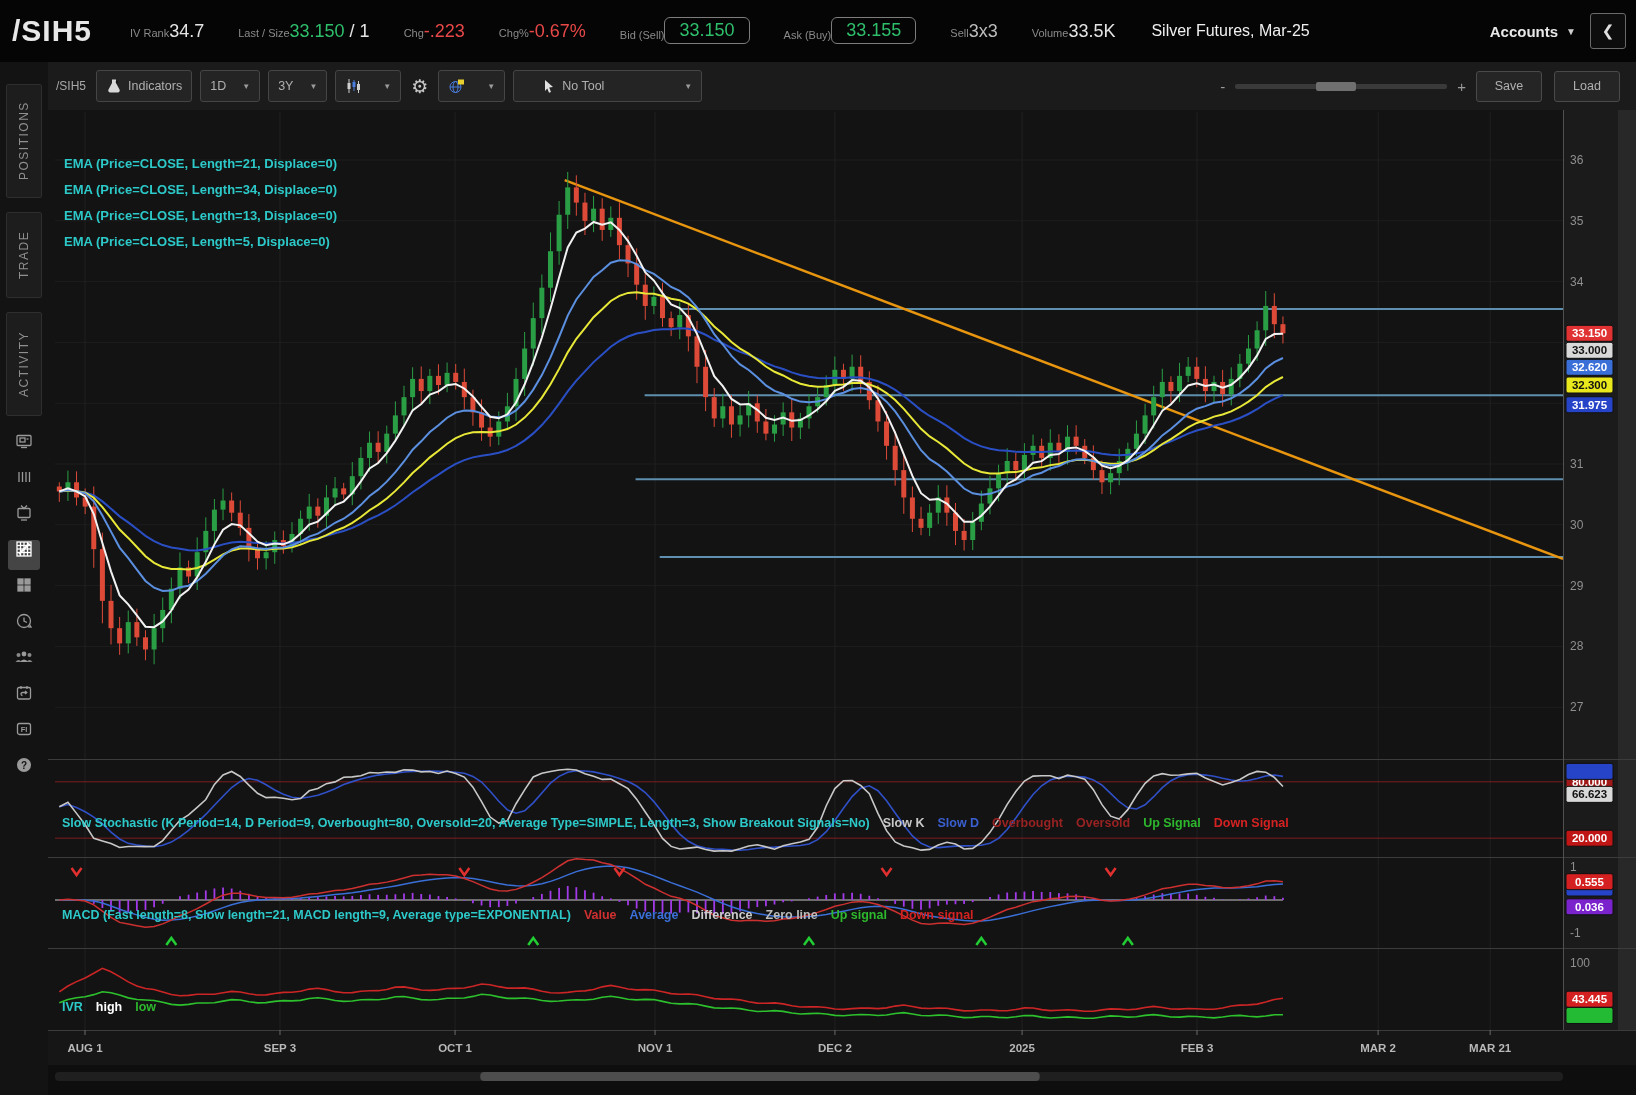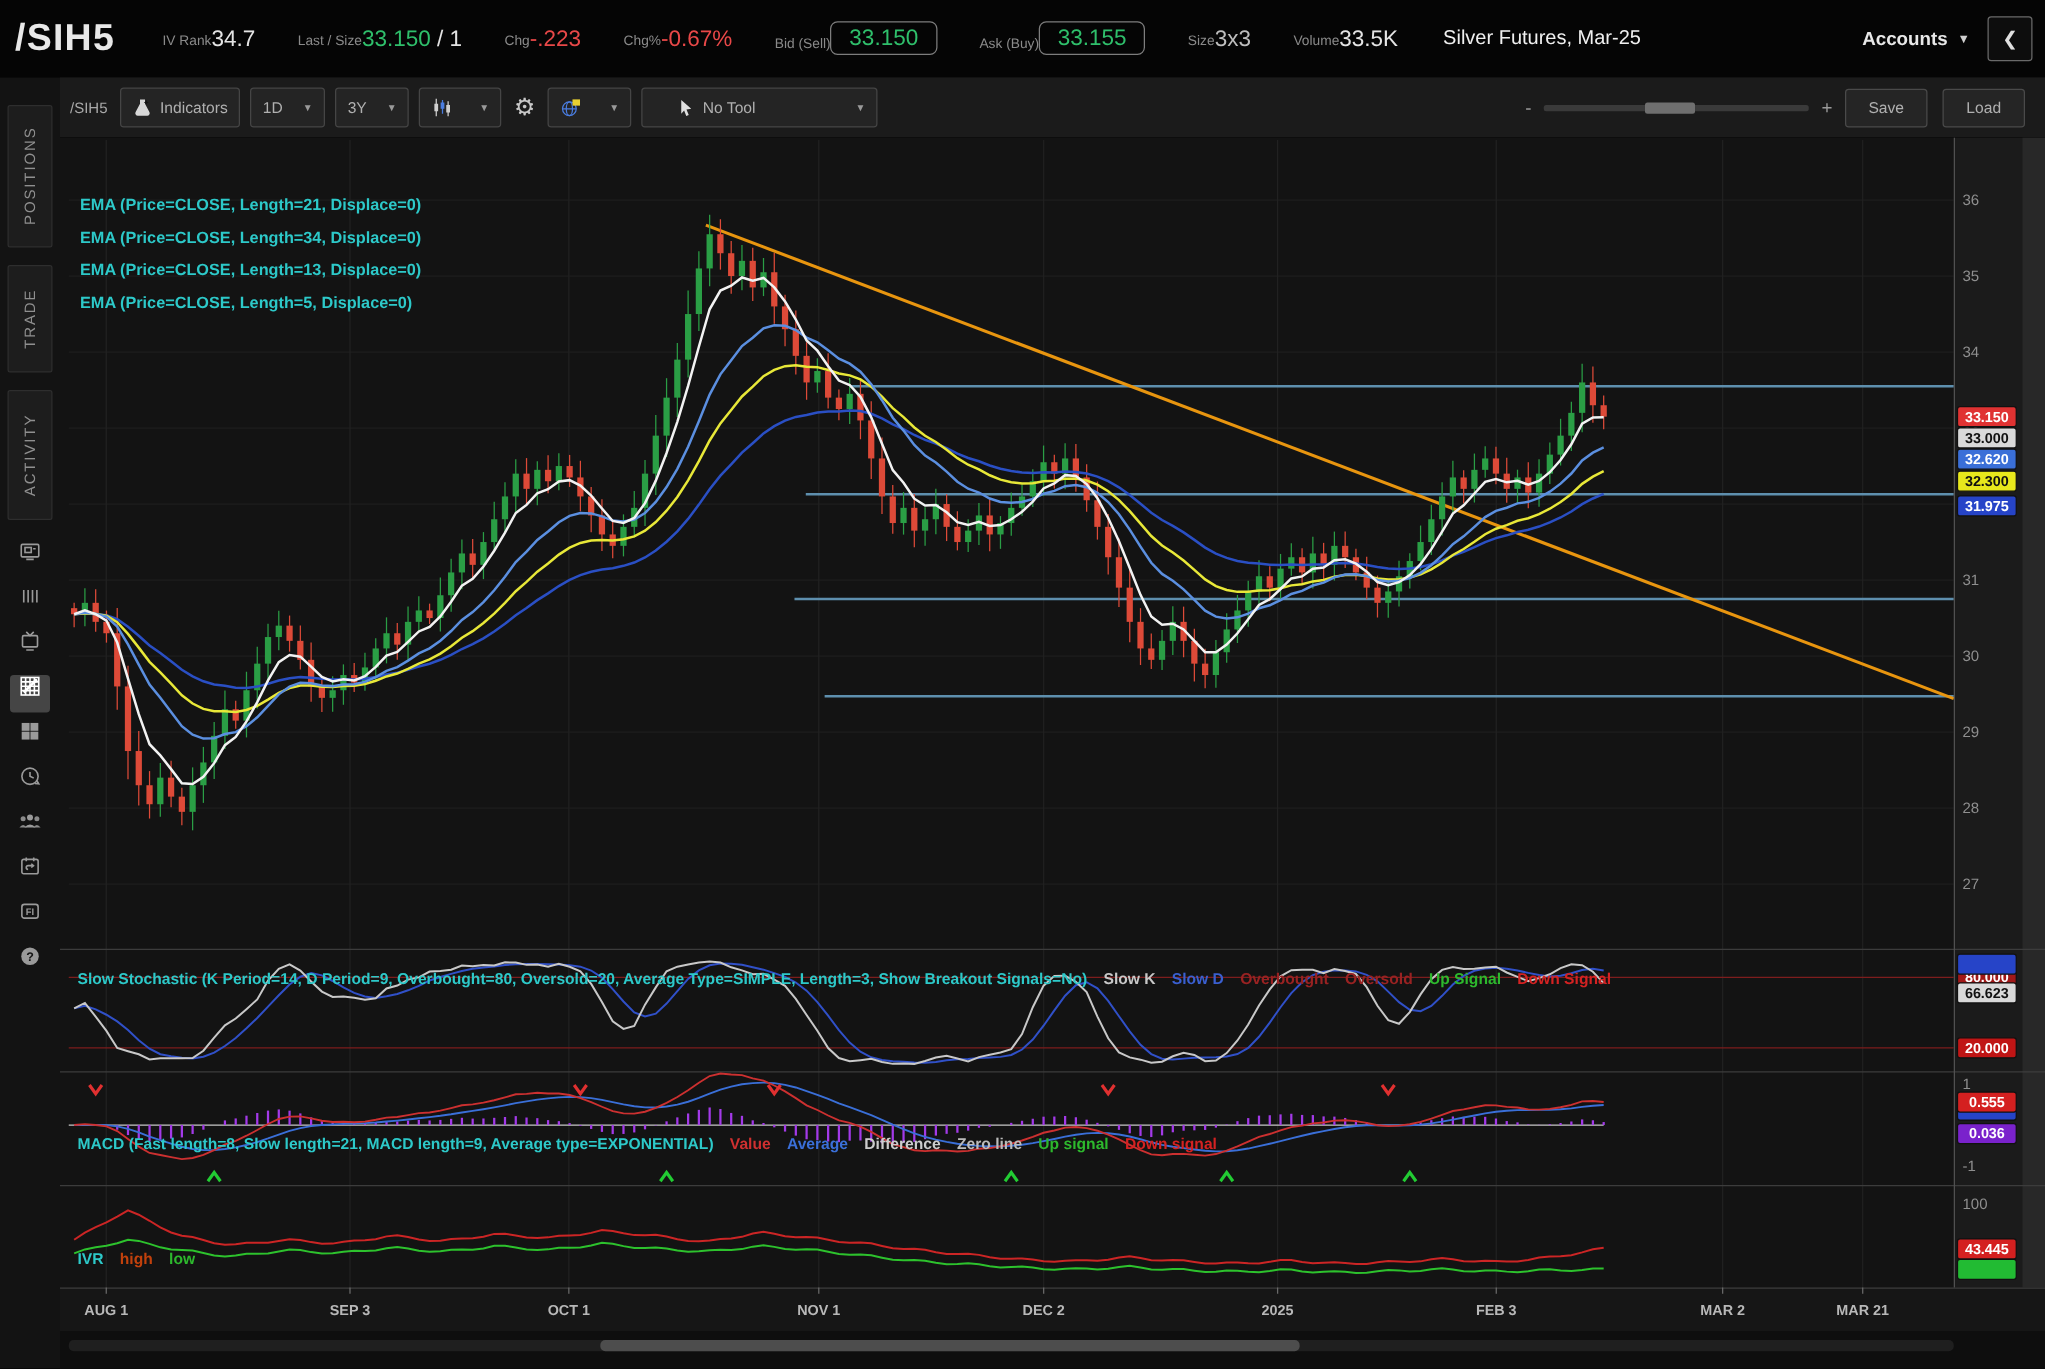--- a/index.html
+++ b/index.html
@@ -64,21 +64,21 @@
 
   .chart-canvas{position:absolute;left:0;top:48px;width:1588px;height:985px;cursor:crosshair;}
   #chart-svg{display:block;}
 
   
   .ema-labels{position:absolute;left:16px;top:46px;pointer-events:none;}
   .ema-labels div{color:#2dc9c9;font-size:13px;font-weight:bold;height:26px;white-space:nowrap;}
   .panel-row{position:absolute;left:14px;pointer-events:none;font-size:12.5px;font-weight:bold;white-space:nowrap;}
   .panel-row .main-label{color:#2dc9c9;}
   .panel-row .leg{margin-left:13px;}
-  #stoch-row{top:666px;}
+  #stoch-row{top:706px;}
   #macd-row{top:798px;}
   #ivr-row{top:890px;}
 </style>
 </head>
 <body>
 
 <div class="app">
 
   <header class="qheader">
     <div class="qsym"><span>/SIH5</span></div>
@@ -101,21 +101,21 @@
         </div>
         <div class="qfield">
           <div class="qlabel">Bid (Sell)</div>
           <div class="qvalue green boxed"><span>33.150</span></div>
         </div>
         <div class="qfield">
           <div class="qlabel">Ask (Buy)</div>
           <div class="qvalue green boxed"><span>33.155</span></div>
         </div>
         <div class="qfield">
-          <div class="qlabel">Size</div>
+          <div class="qlabel">Sell</div>
           <div class="qvalue dim"><span>3x3</span></div>
         </div>
         <div class="qfield">
           <div class="qlabel">Volume</div>
           <div class="qvalue white"><span>33.5K</span></div>
         </div>
       </div>
     <div class="qdesc">Silver Futures, Mar-25</div>
     <div class="qspacer"></div>
     <div class="accounts">
@@ -847,16 +847,16 @@
           </g>
         </svg>
       <div class="ema-labels" id="ema-labels">
           <div>EMA (Price=CLOSE, Length=21, Displace=0)</div>
           <div>EMA (Price=CLOSE, Length=34, Displace=0)</div>
           <div>EMA (Price=CLOSE, Length=13, Displace=0)</div>
           <div>EMA (Price=CLOSE, Length=5, Displace=0)</div>
         </div>
       <div class="panel-row" id="stoch-row"><span class="main-label">Slow Stochastic (K Period=14, D Period=9, Overbought=80, Oversold=20, Average Type=SIMPLE, Length=3, Show Breakout Signals=No)</span><span class="leg" style="color: rgb(200, 200, 200);">Slow K</span><span class="leg" style="color: rgb(58, 95, 208);">Slow D</span><span class="leg" style="color: rgb(153, 34, 34);">Overbought</span><span class="leg" style="color: rgb(153, 34, 34);">Oversold</span><span class="leg" style="color: rgb(45, 184, 45);">Up Signal</span><span class="leg" style="color: rgb(212, 34, 34);">Down Signal</span></div>
       <div class="panel-row" id="macd-row"><span class="main-label">MACD (Fast length=8, Slow length=21, MACD length=9, Average type=EXPONENTIAL)</span><span class="leg" style="color: rgb(208, 48, 48);">Value</span><span class="leg" style="color: rgb(58, 111, 216);">Average</span><span class="leg" style="color: rgb(204, 204, 204);">Difference</span><span class="leg" style="color: rgb(187, 187, 187);">Zero line</span><span class="leg" style="color: rgb(45, 184, 45);">Up signal</span><span class="leg" style="color: rgb(212, 34, 34);">Down signal</span></div>
-      <div class="panel-row" id="ivr-row"><span class="main-label">IVR</span><span class="leg" style="color: #c2410c;">high</span><span class="leg" style="color: rgb(45, 184, 45);">low</span></div>
+      <div class="panel-row" id="ivr-row"><span class="main-label">IVR</span><span class="leg" style="color: #ffffff;">high</span><span class="leg" style="color: rgb(45, 184, 45);">low</span></div>
     </div>
   </div>
 </div>
 
 </body></html>

